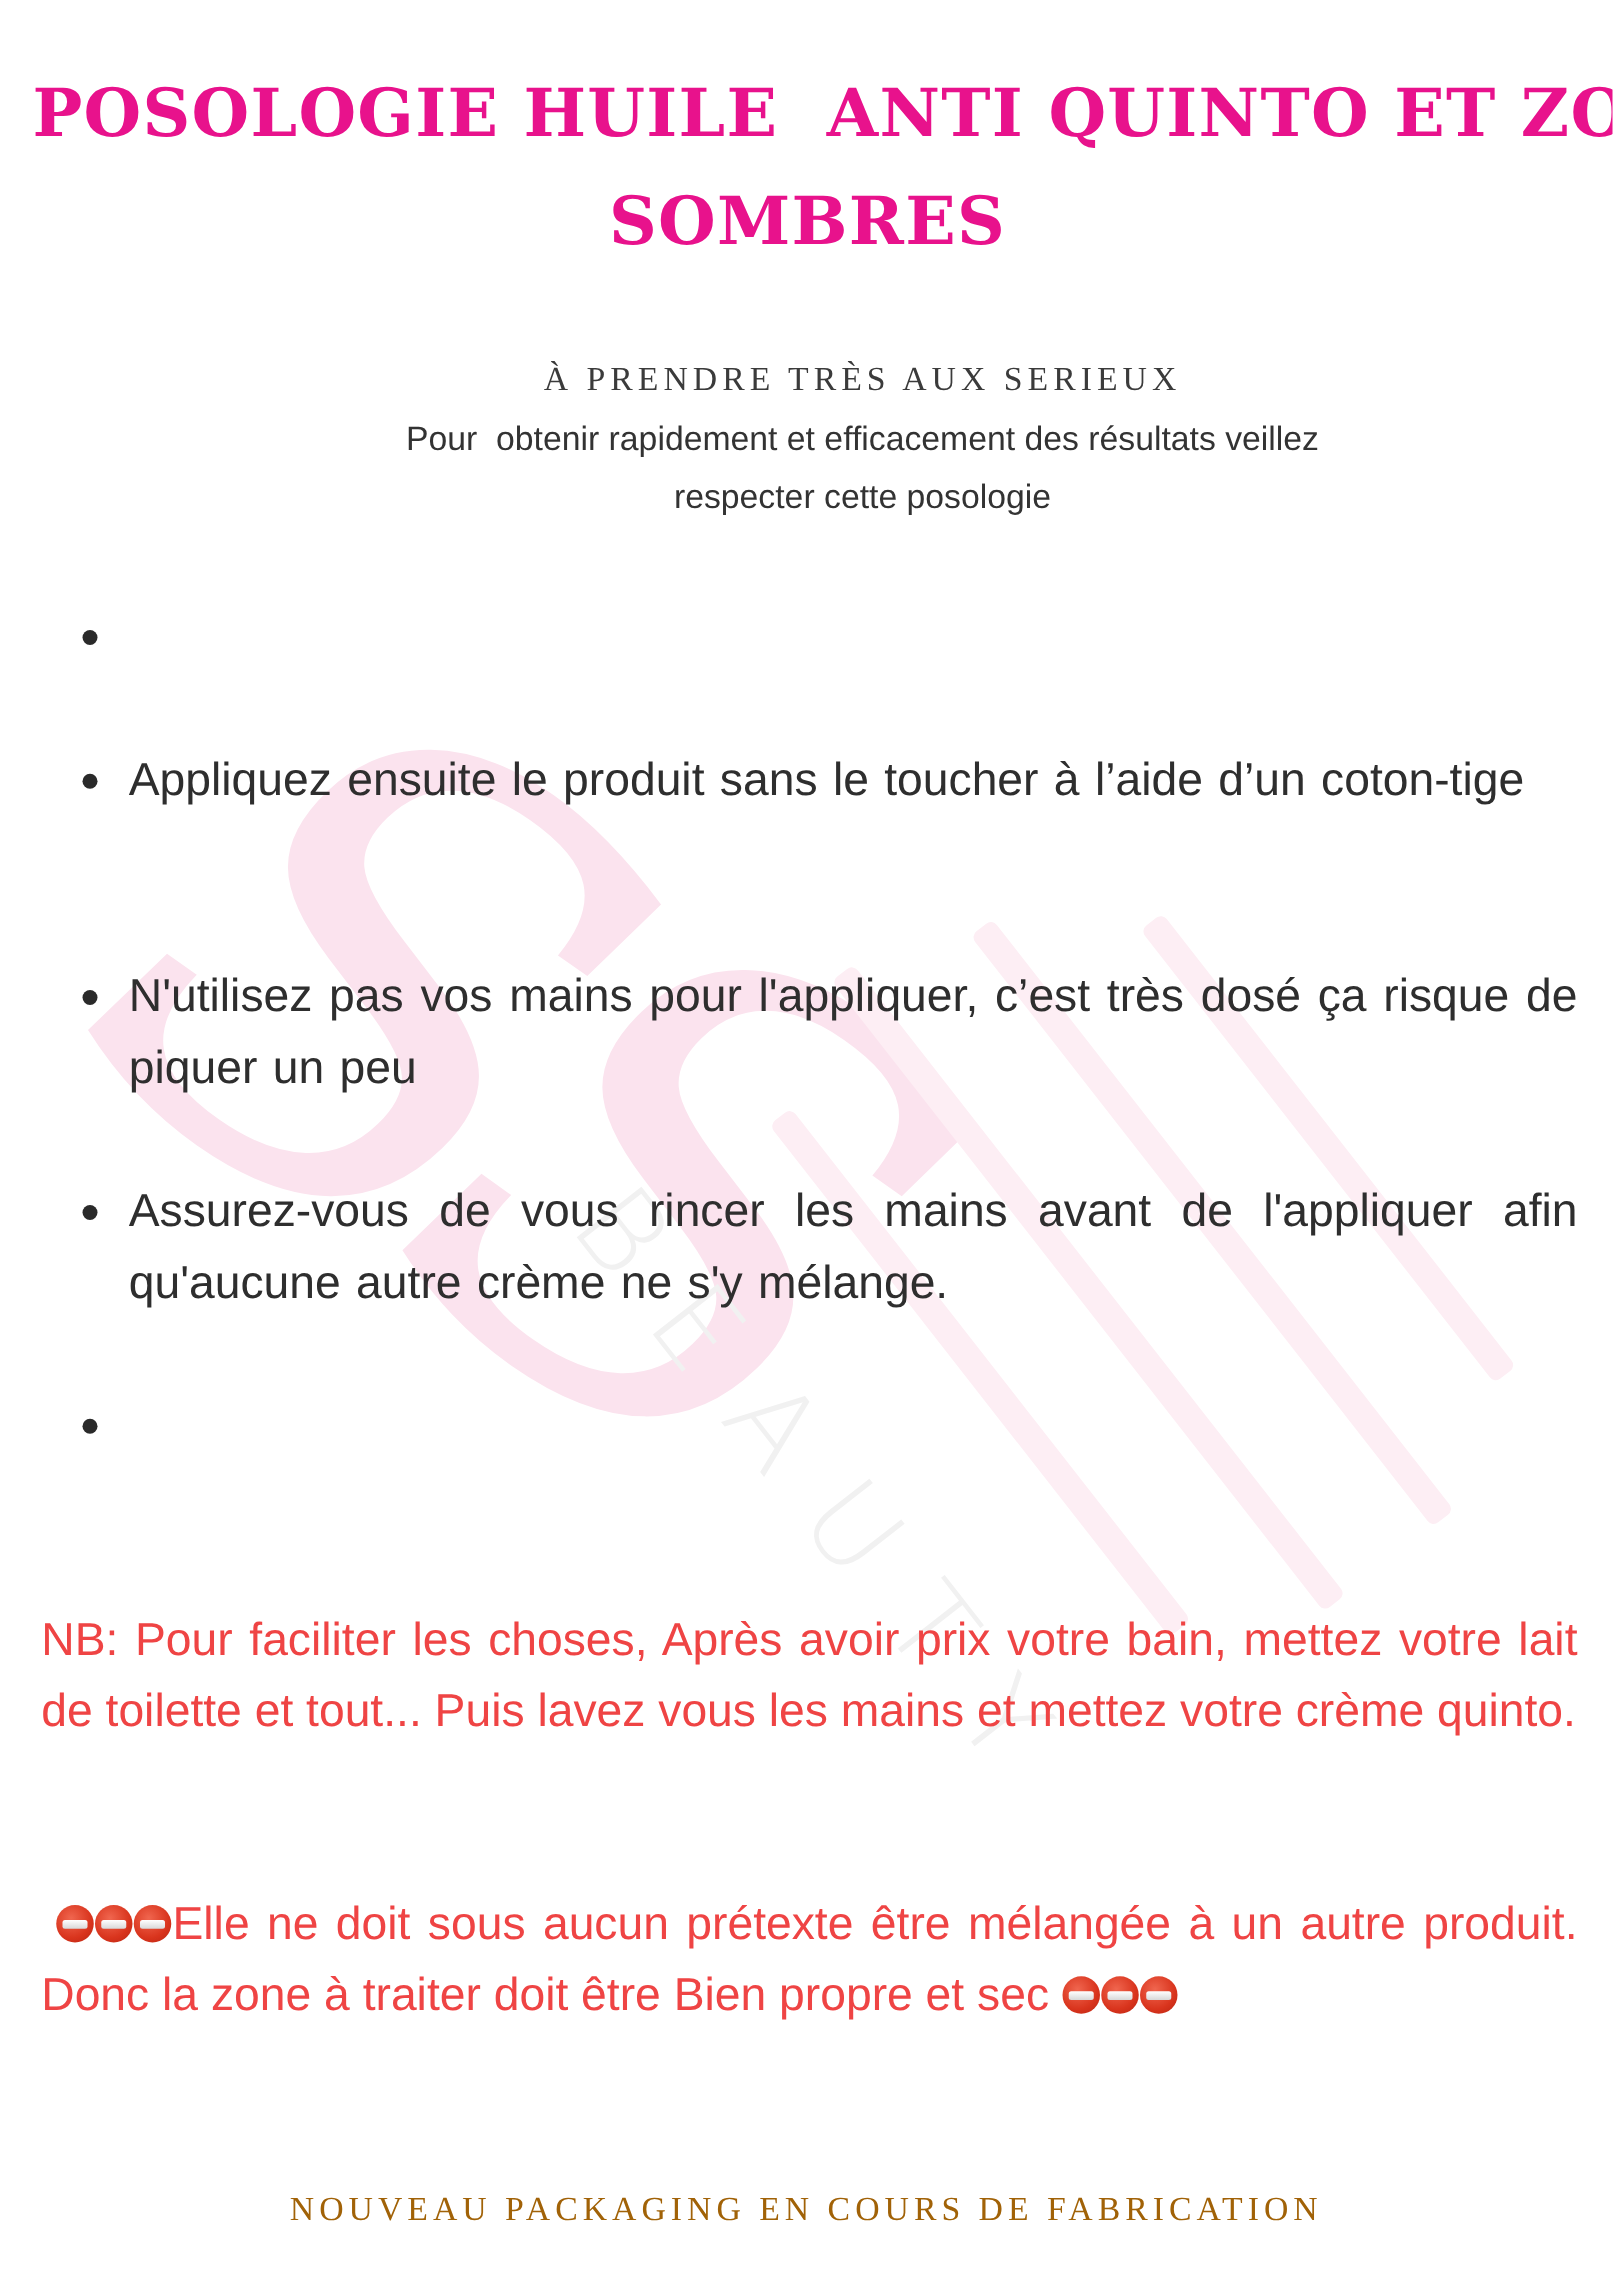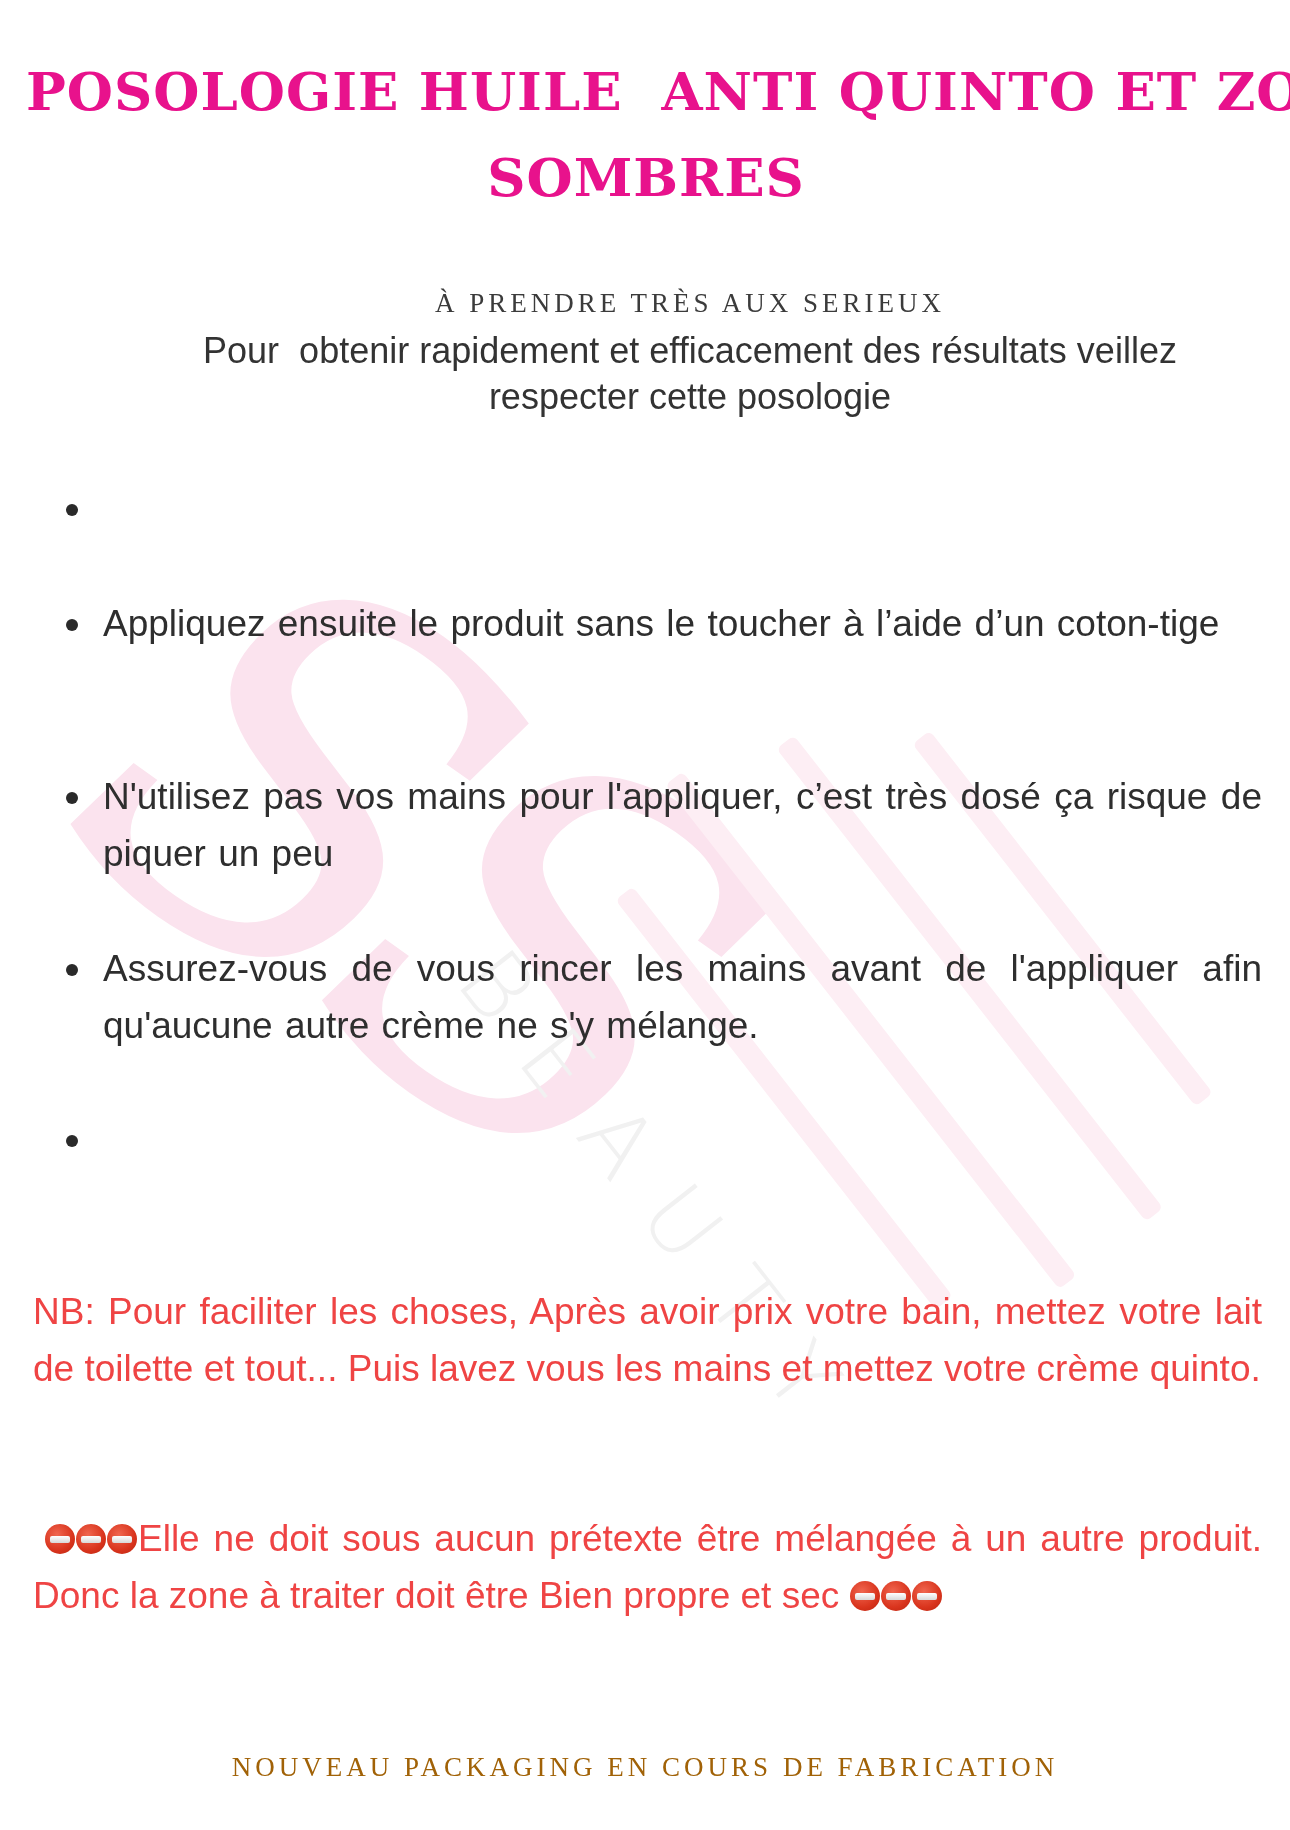--- a/index.html
+++ b/index.html
@@ -34,21 +34,21 @@
   }
   .tagline {
     position: absolute; left: 0; top: 288px; width: 1380px;
     text-align: center;
     font-family: "Liberation Serif", serif; font-size: 27px; color: #3b3b3b;
     letter-spacing: 4px;
   }
   .intro {
     position: absolute; left: 200px; top: 328px; width: 980px;
     text-align: center;
-    font-family: "Liberation Sans", sans-serif; font-size: 36px; line-height: 46px; color: #333;
+    font-family: "Liberation Sans", sans-serif; font-size: 27px; line-height: 46px; color: #333;
   }
   .bullets {
     position: absolute; left: 0; top: 480px; width: 1290px;
     margin: 0; padding: 0; list-style: none;
   }
   .bullet {
     position: absolute; left: 103px; width: 1159px;
     font-family: "Liberation Sans", sans-serif; font-size: 37px; line-height: 57px; color: #2e2e2e;
     text-align: justify; text-align-last: left; word-spacing: 2px;
   }

